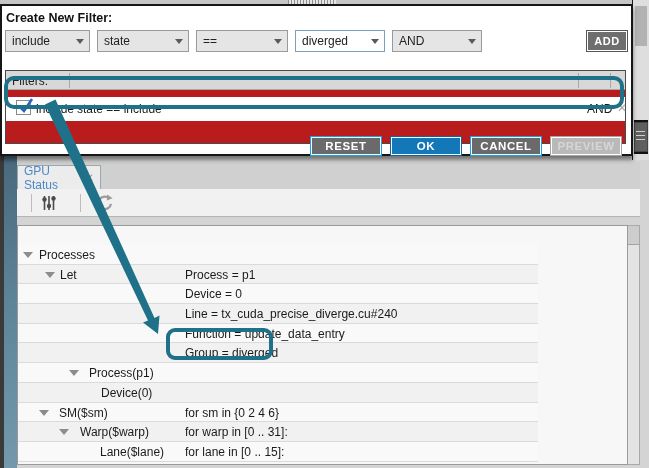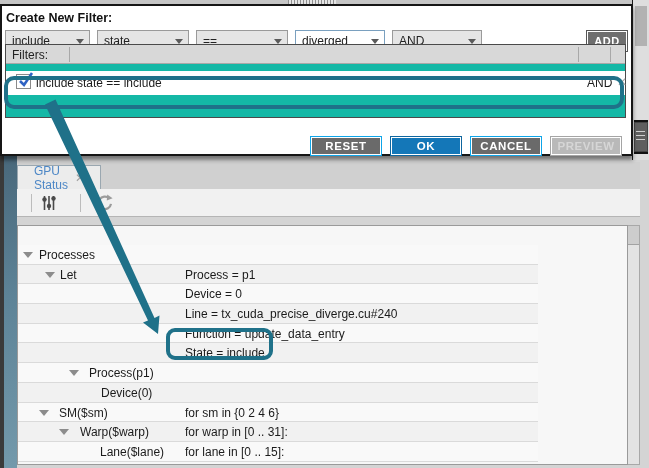--- a/index.html
+++ b/index.html
@@ -22,21 +22,21 @@
   .right-rail { position:absolute; left:632px; top:0; width:17px; height:160px; background:#dedede; border-left:1px solid #1a1a1a; }
   .right-rail-block { position:absolute; left:635px; top:6px; width:12px; height:40px; background:#b2b2b2; }
   .right-thumb { position:absolute; left:634px; top:120px; width:14px; height:34px; background:#5f5f5f;
     border-top:2px solid #111; border-bottom:2px solid #111;
     box-shadow:inset 0 0 0 1px #444; }
   .right-thumb .grip-lines { position:absolute; left:2px; top:9px; width:9px; height:12px;
     background:repeating-linear-gradient(180deg,#cfcfcf 0 1px,transparent 1px 4px); }
   
   .tab-bar { position:absolute; left:17px; top:158px; width:623px; height:27px; background:#d0d0d0; }
   .tab { position:absolute; left:0; top:3px; width:84px; height:25px; background:#ececec;
-    border:1px solid #9aa7b0; border-bottom:none; display:flex; align-items:center; padding:0 16px; gap:7px; }
+    border:1px solid #9aa7b0; border-bottom:none; display:flex; align-items:center; padding:0 6px; gap:7px; }
   .tab-label { color:#4d87c6; font-size:12px; }
   .tab-close { color:#a0a0a0; font-weight:bold; font-size:12px; cursor:default; }
   
   .toolbar { position:absolute; left:17px; top:185px; width:623px; height:28px; background:#f1f1f1;
     border-bottom:1px solid #b5b5b5; display:flex; align-items:center; }
   .combo { position:relative; height:22px; background:#e9e9e9; border:1px solid #9a9a9a;
     display:flex; align-items:center; padding:0 18px 0 6px; color:#222; }
   .combo .arrow { position:absolute; right:5px; top:8px; width:0; height:0;
     border-left:4px solid transparent; border-right:4px solid transparent; border-top:5px solid #5a5a5a; }
   .ctl-combo { margin-left:2px; width:96px; background:#fbfbfb; }
@@ -66,21 +66,21 @@
   .dlg-title { position:absolute; left:4px; top:5px; font-weight:bold; font-size:12.5px; color:#111; }
   .builder { position:absolute; left:3px; top:24px; width:623px; height:22px; display:flex; gap:7px; }
   .builder .combo { border-color:#9a9a9a; background:#e5e5e5; }
   .builder .combo.w1 { width:85px; } .builder .combo.w2 { width:92px; }
   .builder .combo.w3 { width:92px; } .builder .combo.w4 { width:90px; }
   .builder .combo.w5 { width:90px; }
   .builder .combo.focused { background:#fff; border-color:#7aa0bf; }
   .add-btn { margin-left:auto; width:42px; height:22px; background:#6e6e6e; color:#fff;
     border:1px solid #565656; box-shadow:inset 0 0 0 1px #fff; font-size:11px; font-weight:bold;
     display:flex; align-items:center; justify-content:center; letter-spacing:.5px; }
-  .filters-box { position:absolute; left:3px; top:38px; width:621px; height:74px; background:#14b8a6; border:1px solid #4a4a4a; }
+  .filters-box { position:absolute; left:3px; top:64px; width:621px; height:74px; background:#b91c1c; border:1px solid #4a4a4a; }
   .filters-head { position:absolute; left:0; top:0; width:619px; height:19px; background:#d8d8d8;
     border-bottom:1px solid #a8a8a8; color:#222; }
   .filters-head .lbl { position:absolute; left:6px; top:3px; }
   .fh-div { position:absolute; top:2px; width:1px; height:15px; background:#a8a8a8; }
   .filter-row { position:absolute; left:0; top:26px; width:619px; height:24px; background:#fff; }
   .cb { position:absolute; left:10px; top:3px; width:15px; height:15px; background:#fff; border:1px solid #8a8a8a; }
   .cb svg { position:absolute; left:0; top:-4px; overflow:visible; }
   .fr-action { position:absolute; left:30px; top:5px; }
   .fr-expr { position:absolute; left:71px; top:5px; }
   .fr-conn { position:absolute; left:581px; top:5px; }
@@ -157,21 +157,21 @@
         <div class="trow">
           <span class="stext">Device = 0</span>
         </div>
         <div class="trow alt">
           <span class="stext">Line = tx_cuda_precise_diverge.cu#240</span>
         </div>
         <div class="trow">
           <span class="stext">Function = update_data_entry</span>
         </div>
         <div class="trow alt">
-          <span class="stext">State = include</span>
+          <span class="stext">Group = diverged</span>
         </div>
         <div class="trow">
           <span class="tri" style="left: 51px;"></span>
           <span class="vtext" style="left: 71px;">Process(p1)</span>
         </div>
         <div class="trow alt">
           <span class="vtext" style="left: 83px;">Device(0)</span>
         </div>
         <div class="trow">
           <span class="tri" style="left: 21px;"></span>

